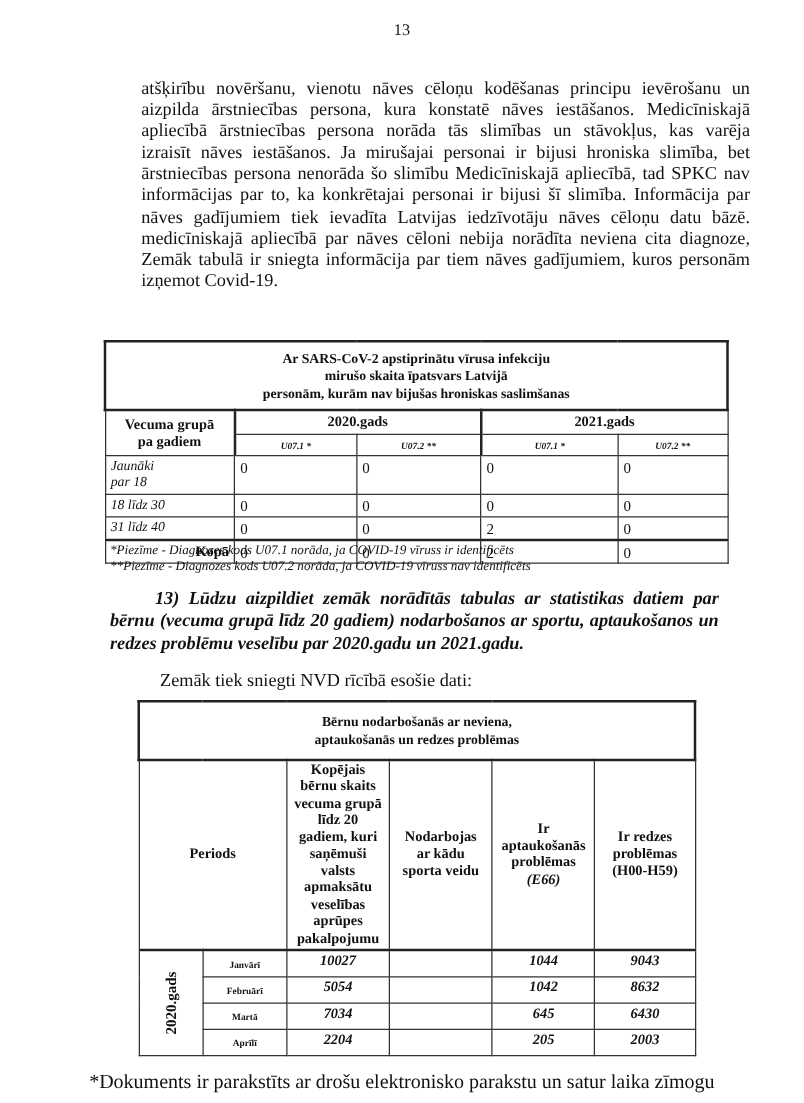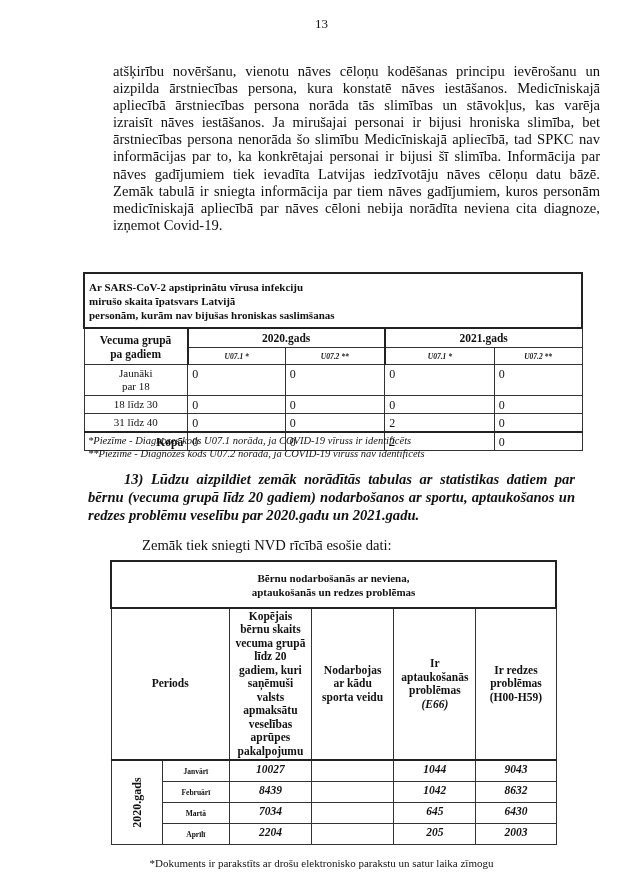--- a/index.html
+++ b/index.html
@@ -13,64 +13,64 @@
     left: 88px; width: 487px; top: 63px; font-size: 14.6px; line-height: 17.1px;
     text-align: justify; text-align-last: left; margin-left: 25px;
   }
   .para .line { display: block; text-align: justify; text-align-last: justify; white-space: nowrap; }
   .para .line.last { text-align-last: left; }
 
   table { border-collapse: collapse; }
   
   .t1 { left: 83px; top: 272px; width: 500px; font-size: 11px; }
   .t1 td, .t1 th { border: 1px solid #333; padding: 0 4px; }
-  .t1 .title { height: 53px; font-weight: bold; font-size: 11px; line-height: 14px; border: 2px solid #222; }
+  .t1 .title { height: 53px; text-align: center; font-weight: bold; font-size: 11px; line-height: 14px; border: 2px solid #222; }
   .t1 .hdr { font-weight: bold; font-size: 11.5px; text-align: center; height: 18px; }
   .t1 .sub { font-style: italic; font-weight: bold; font-size: 7.5px; text-align: center; height: 16px; }
-  .t1 .age { text-align: center; font-size: 11px; line-height: 13px; }
+  .t1 .age { font-style: italic; text-align: left; font-size: 11px; line-height: 13px; }
   .t1 .val { font-size: 12px; vertical-align: top; padding-top: 2px; }
   .t1 .total { text-align: right; font-weight: bold; font-size: 11.5px; }
   .t1 .vlab { font-weight: bold; text-align: center; font-size: 11.5px; line-height: 14px; }
 
   .notes { left: 88px; top: 435px; font-size: 10.5px; font-style: italic; line-height: 12.5px; }
   .q { left: 88px; width: 487px; top: 470px; font-size: 14.6px; line-height: 18px; font-style: italic; font-weight: bold; }
   .q .line { display: block; text-align: justify; text-align-last: justify; white-space: nowrap; }
   .q .line.first { text-indent: 36px; }
   .q .line.last { text-align-last: left; }
 
-  .intro { left: 128px; top: 537px; font-size: 14.6px; margin-left: 14px; }
+  .intro { left: 128px; top: 537px; font-size: 14.6px; }
 
   
   .t2 { left: 110px; top: 560px; width: 447px; font-size: 11px; }
   .t2 td { border: 1px solid #333; }
   .t2 .title { height: 43px; text-align: center; font-weight: bold; font-size: 11px; line-height: 14px; border: 2px solid #222; }
   .t2 .colh { font-weight: bold; text-align: center; font-size: 11.5px; line-height: 13.5px; height: 150px; padding: 0 2px; }
   .t2 .colh em { font-style: italic; }
   .t2 .yr { text-align: center; font-weight: bold; font-size: 12px; padding: 0; }
   .t2 .yr span { display: inline-block; transform: rotate(-90deg); white-space: nowrap; }
   .t2 .month { text-align: center; font-weight: bold; font-size: 7.5px; height: 18px; }
   .t2 .num { text-align: center; font-style: italic; font-weight: bold; font-size: 11.5px; vertical-align: top; padding-top: 2px; }
 
-  .footer { left: 0; width: 643px; top: 857px; text-align: center; font-size: 11px; }
+  .footer { left: 0; width: 643px; top: 857px; text-align: center; font-size: 16px; }
 </style>
 </head>
 <body>
 
 <div class="abs page-num">13</div>
 
 <div class="abs para">
   <span class="line">atšķirību novēršanu, vienotu nāves cēloņu kodēšanas principu ievērošanu un</span>
   <span class="line">aizpilda ārstniecības persona, kura konstatē nāves iestāšanos. Medicīniskajā</span>
   <span class="line">apliecībā ārstniecības persona norāda tās slimības un stāvokļus, kas varēja</span>
   <span class="line">izraisīt nāves iestāšanos. Ja mirušajai personai ir bijusi hroniska slimība, bet</span>
   <span class="line">ārstniecības persona nenorāda šo slimību Medicīniskajā apliecībā, tad SPKC nav</span>
   <span class="line">informācijas par to, ka konkrētajai personai ir bijusi šī slimība. Informācija par</span>
   <span class="line">nāves gadījumiem tiek ievadīta Latvijas iedzīvotāju nāves cēloņu datu bāzē.</span>
+  <span class="line">medicīniskajā apliecībā par nāves cēloni nebija norādīta neviena cita diagnoze,</span>
   <span class="line">Zemāk tabulā ir sniegta informācija par tiem nāves gadījumiem, kuros personām</span>
-  <span class="line">medicīniskajā apliecībā par nāves cēloni nebija norādīta neviena cita diagnoze,</span>
   <span class="line last">izņemot Covid-19.</span>
 </div>
 
 <table class="abs t1">
   <colgroup>
     <col style="width:104px">
       <col style="width:98px">
       <col style="width:100px">
       <col style="width:110px">
       <col style="width:88px">
@@ -197,21 +197,21 @@
       <span>2020.gads</span>
     </td>
     <td class="month">Janvārī</td>
     <td class="num">10027</td>
     <td class="num"></td>
     <td class="num">1044</td>
     <td class="num">9043</td>
   </tr>
   <tr>
     <td class="month">Februārī</td>
-    <td class="num">8439</td>
+    <td class="num">5054</td>
     <td class="num"></td>
     <td class="num">1042</td>
     <td class="num">8632</td>
   </tr>
   <tr>
     <td class="month">Martā</td>
     <td class="num">7034</td>
     <td class="num"></td>
     <td class="num">645</td>
     <td class="num">6430</td>

